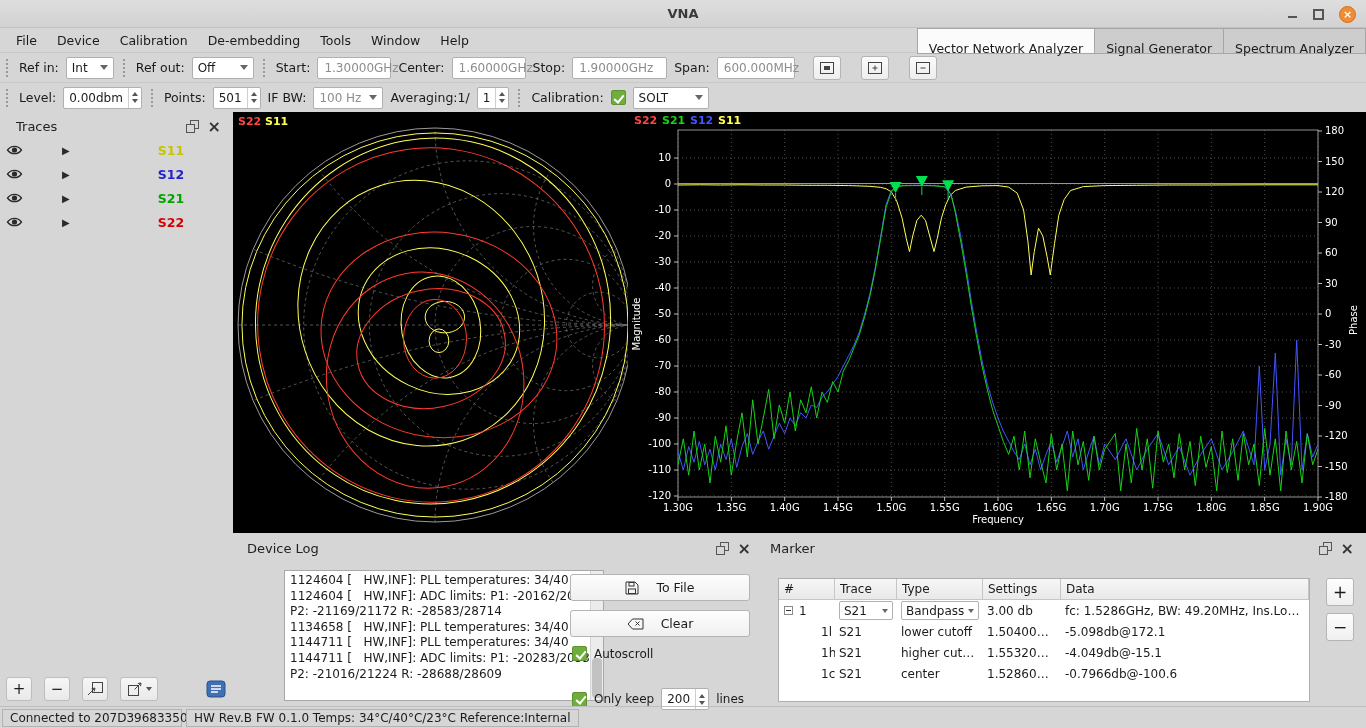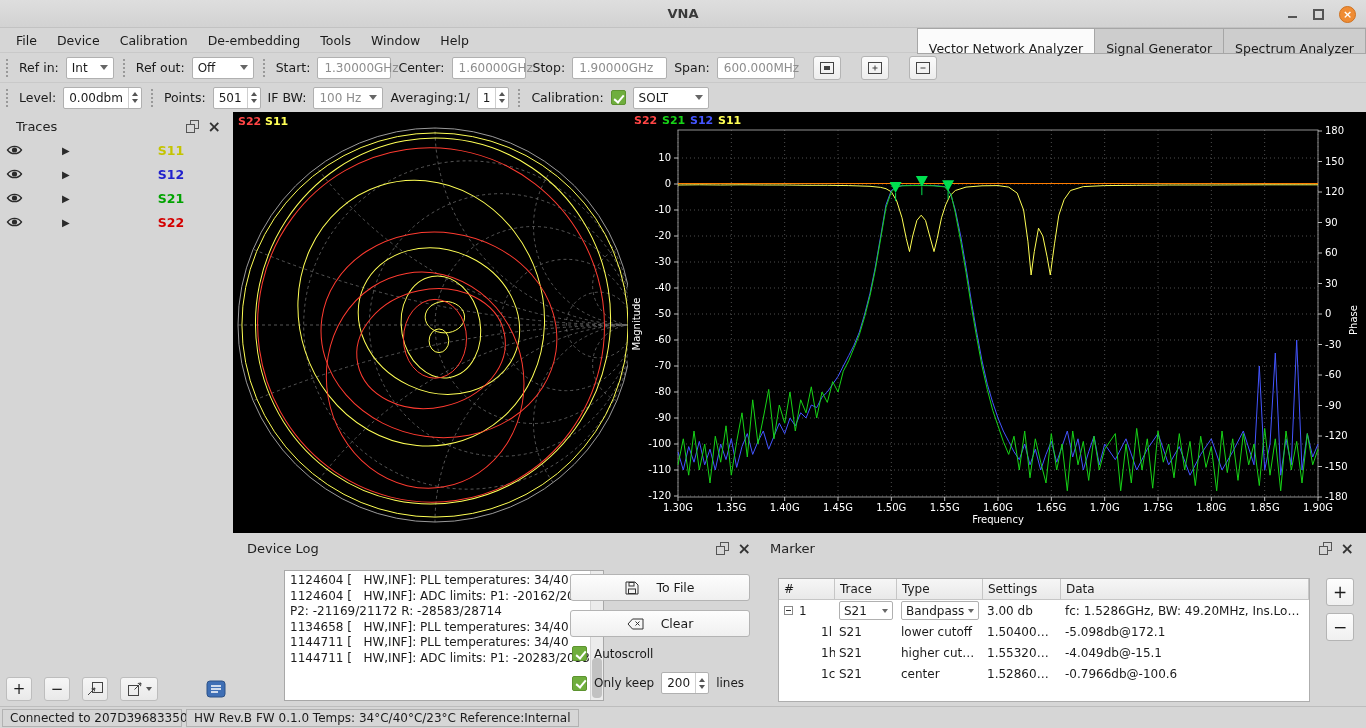--- a/index.html
+++ b/index.html
@@ -59,21 +59,21 @@
   
   .devlog-panel { position:absolute; left:235px; top:534px; width:528px; height:172px; }
   .log-box { position:absolute; left:8px; top:36px; width:320px; height:131px; background:#fff; border:1px solid #a8a8a8; overflow:hidden; padding:2px 7px 2px 5px;margin-left:41px; }
   .log-line { white-space:pre; font-size:12px; line-height:15.6px; }
   .log-scroll { position:absolute; right:0; top:0; bottom:0; width:13px; background:#ececec; border-left:1px solid #d4d4d4; }
   .log-thumb { position:absolute; right:1px; bottom:2px; width:10px; height:40px; background:#c2c2c2; border-radius:4px; }
   .btn { border:1px solid #b4b4b4; border-radius:3px; background:linear-gradient(#fdfdfd,#f0f0f0); display:flex; align-items:center; justify-content:center; gap:17px; font-size:12.5px; }
   .tofile-btn { position:absolute; left:335px; top:40px; width:180px; height:27px; }
   .clear-btn { position:absolute; left:335px; top:76px; width:180px; height:27px; }
   .chk-row { position:absolute; left:337px; display:flex; align-items:center; gap:7px; }
-  .devlog-keep { position:absolute; left:337px; top:138px; display:flex; align-items:center; gap:7px; }
+  .devlog-keep { position:absolute; left:337px; top:154px; display:flex; align-items:center; gap:7px; }
 
   .marker-panel { position:absolute; left:765px; top:534px; width:601px; height:172px; }
   .mtable { position:absolute; left:13px; top:44px; width:532px; height:124px; background:#fff; border:1px solid #aeaeae; }
   .mhead, .mrow { display:grid; grid-template-columns:56px 62px 86px 78px 1fr; }
   .mhead { height:21px; }
   .mh { background:linear-gradient(#f6f6f6,#e9e9e9); border-right:1px solid #c6c6c6; border-bottom:1px solid #c6c6c6; padding:3px 5px; font-size:12px; white-space:nowrap; overflow:hidden; }
   .mrow { height:21px; align-items:center; }
   .mc { padding:0 4px; white-space:nowrap; overflow:hidden; text-overflow:ellipsis; font-size:12px; }
   .mc-id { display:flex; align-items:center; gap:6px; padding-left:5px; }
   .mc-id.sub { padding-left:42px; }
@@ -466,20 +466,21 @@
       </span>
     </div>
     <div class="log-box">
       <div id="log-lines">
           <div class="log-line">1124604 [   HW,INF]: PLL temperatures: 34/40</div>
           <div class="log-line">1124604 [   HW,INF]: ADC limits: P1: -20162/20341</div>
           <div class="log-line">P2: -21169/21172 R: -28583/28714</div>
           <div class="log-line">1134658 [   HW,INF]: PLL temperatures: 34/40</div>
           <div class="log-line">1144711 [   HW,INF]: PLL temperatures: 34/40</div>
           <div class="log-line">1144711 [   HW,INF]: ADC limits: P1: -20283/20338</div>
+          <div class="log-line">P2: -21016/21224 R: -28688/28609</div>
         </div>
       <div class="log-scroll">
           <div class="log-thumb"></div>
         </div>
     </div>
     <div class="btn tofile-btn">
       <svg width="14" height="14" viewBox="0 0 14 14">
           <path d="M1 1 h9 l3 3 v9 h-12 z" fill="none" stroke="#333"></path>
           <rect x="4" y="1.5" width="5" height="3.5" fill="none" stroke="#333"></rect>
           <rect x="3.5" y="8" width="7" height="4.5" fill="none" stroke="#333"></rect>

